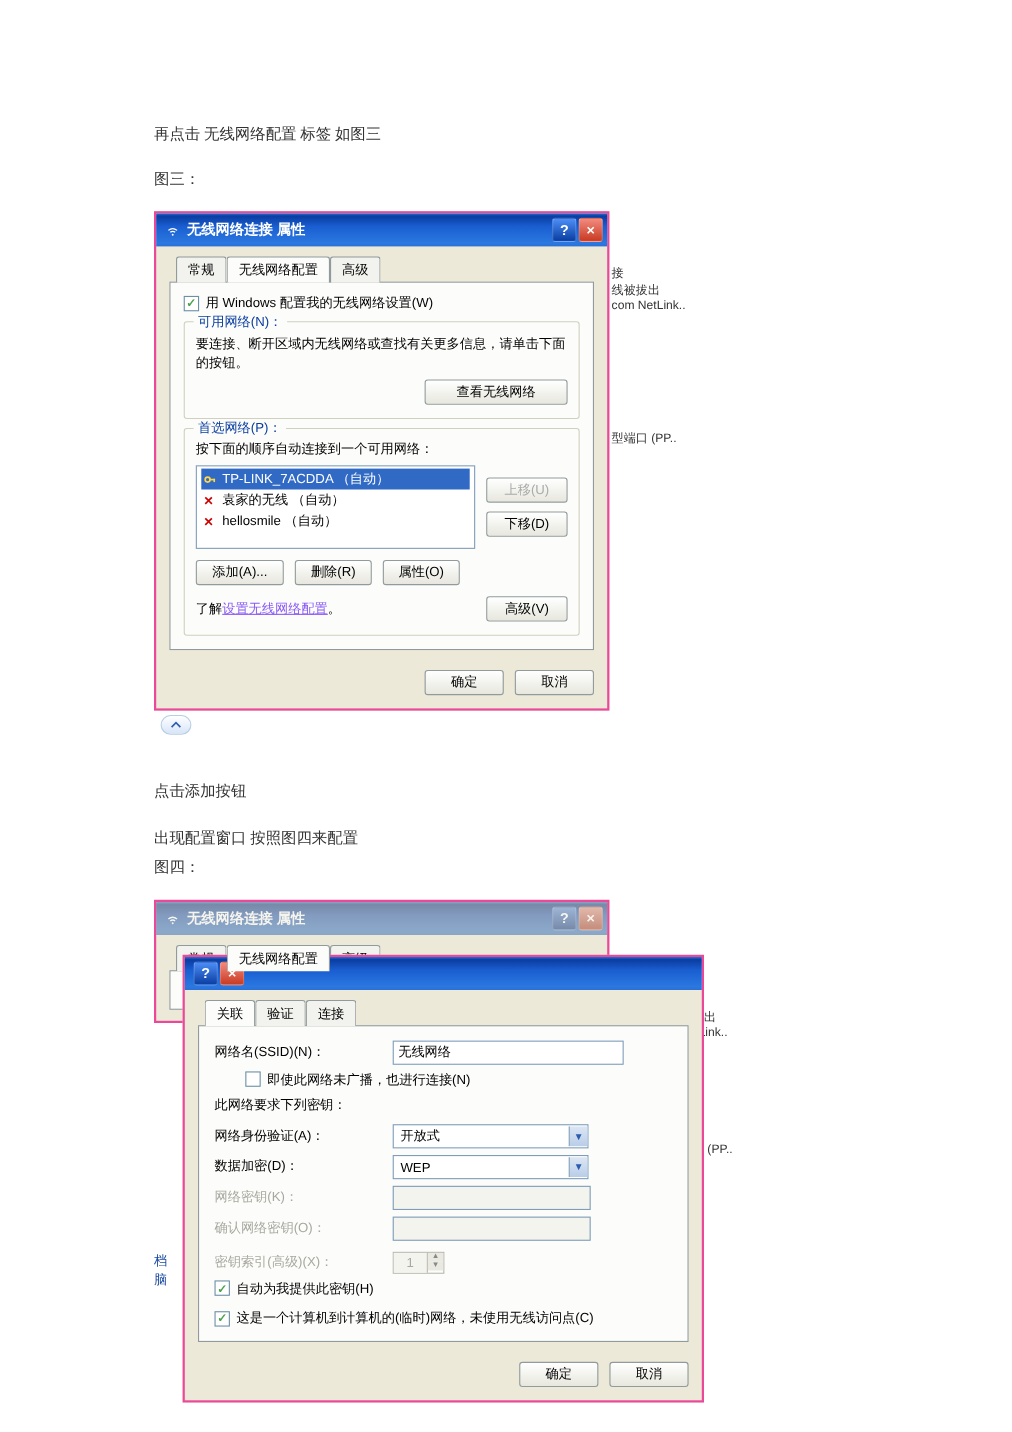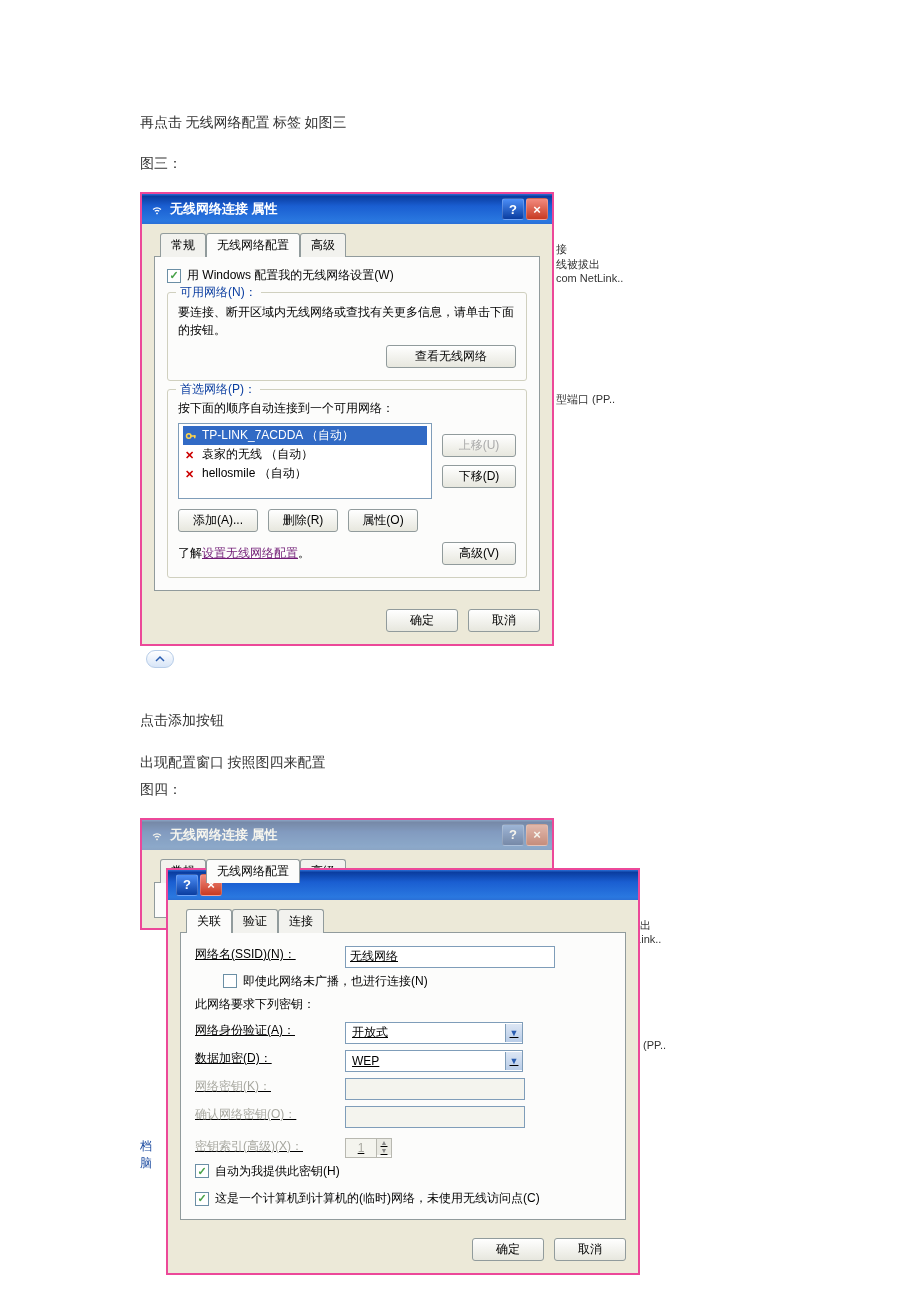--- a/index.html
+++ b/index.html
@@ -131,42 +131,42 @@
   .listrow {
     display: flex; align-items: center; gap: 5px;
     padding: 1px 2px;
     font-family: "Tahoma","SimSun",sans-serif;
   }
   .listrow.selected { background: #316ac5; color: #fff; }
   .net-icon { width: 12px; height: 12px; display:inline-block; }
   .key-icon svg { width:12px; height:12px; }
   .x-icon { color:#c00; font-weight:bold; font-size:11px; }
 
-  .link { color:#701a75; text-decoration: underline; cursor: pointer; }
+  .link { color:#8b5cf6; text-decoration: underline; cursor: pointer; }
 
   .dialog-footer {
     display:flex; justify-content:flex-end; gap:10px;
     padding: 8px 12px 12px 12px;
   }
 
   .behind {
     position:absolute; font-size:11px; color:#333; font-family:"Tahoma","SimSun",sans-serif;
     line-height:1.3;
   }
 
   .collapse {
     margin-top:4px; display:inline-flex;
     width:26px;height:16px;border:1px solid #b7cde8;border-radius:9px;
     background:linear-gradient(to bottom,#fff,#d7e5f7);
     align-items:center;justify-content:center;color:#2a5db0;font-size:10px;
   }
 
   
   .xp-dialog.small { font-size:12px; }
-  .formrow { display:flex; align-items:flex-start; padding:3px 0; gap:10px;text-decoration:underline; }
+  .formrow { display:flex; align-items:center; padding:3px 0; gap:22px; }
   .formrow .lbl { width:140px; }
   .formrow .lbl.disabled, .disabled-text { color:#a8a8a0; }
   .xp-input {
     border:1px solid #7f9db9; background:#fff; height:18px; padding:1px 4px;
     font-size:12px; font-family:inherit;
   }
   .xp-select {
     border:1px solid #7f9db9; background:#fff; height:20px;
     display:flex; align-items:center; justify-content:space-between;
     padding:0 0 0 6px; font-size:12px;

